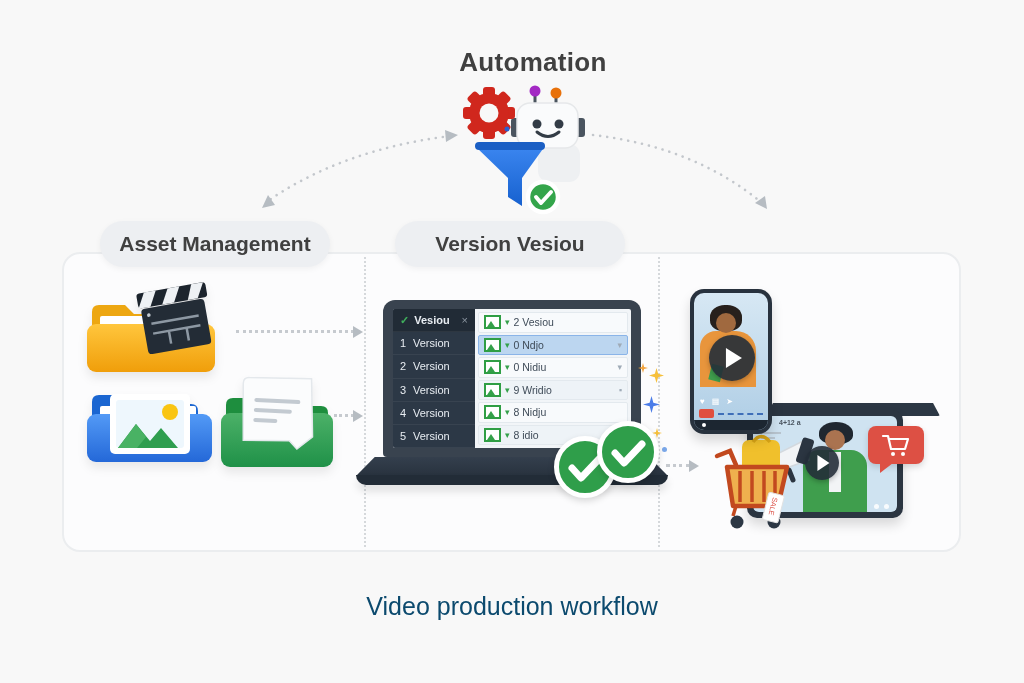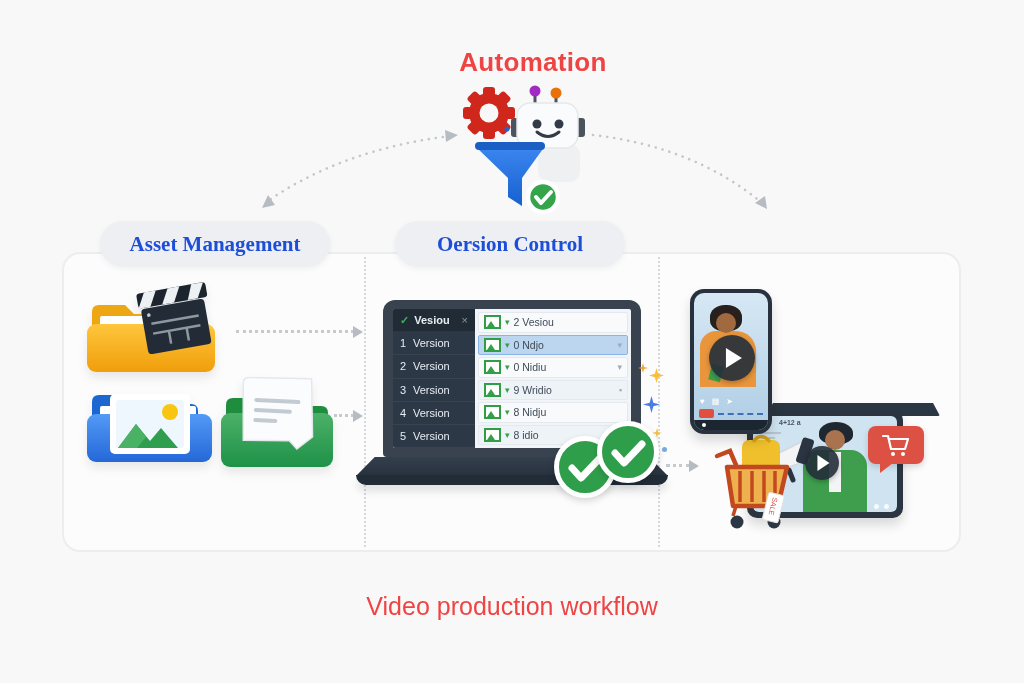--- a/index.html
+++ b/index.html
@@ -1,24 +1,24 @@
 <!DOCTYPE html>
 <html><head>
 <meta charset="utf-8">
 <style>
   html,body{margin:0;padding:0;}
   #canvas{position:relative;width:1024px;height:683px;background:#f8f8f8;font-family:"Liberation Sans",sans-serif;overflow:hidden;}
   svg{overflow:visible;display:block;}
 
-  .automation-title{position:absolute;left:0;right:0;top:47px;text-align:center;font-size:26px;font-weight:bold;color:#ef4444;letter-spacing:.3px;margin-left:42px;}
+  .automation-title{position:absolute;left:0;right:0;top:47px;text-align:center;font-size:26px;font-weight:bold;color:#404040;letter-spacing:.3px;margin-left:42px;}
   .automation-icon{position:absolute;left:430px;top:80px;width:165px;height:135px;z-index:2;}
   .arc-svg{position:absolute;left:240px;top:125px;width:540px;height:90px;z-index:1;}
 
   .pill{position:absolute;background:#edeff2;border-radius:26px;display:flex;align-items:center;justify-content:center;
-        font-weight:bold;font-size:21px;color:#1d4ed8;box-shadow:0 2px 6px rgba(0,0,0,.05);z-index:3;font-family:Liberation Serif, serif;}
+        font-weight:bold;font-size:21px;color:#404040;box-shadow:0 2px 6px rgba(0,0,0,.05);z-index:3;}
   .pill-am{left:100px;top:221px;width:230px;height:46px;}
   .pill-vc{left:395px;top:221px;width:230px;height:46px;}
   .pill-oo{left:694px;top:221px;width:228px;height:46px;}
 
   .big-container{position:absolute;left:62px;top:252px;width:899px;height:300px;border:2px solid #ebedef;border-radius:18px;background:#fcfcfd;box-sizing:border-box;z-index:0;}
   .divider{position:absolute;top:257px;height:290px;width:0;border-left:2px dotted #d5d8db;z-index:1;}
   .divider-1{left:364px;} .divider-2{left:658px;}
 
   .folder-svg{position:absolute;z-index:2;filter:drop-shadow(0 6px 5px rgba(0,0,0,.08));}
   .folder-video{left:84px;top:286px;width:135px;height:90px;}
@@ -104,21 +104,21 @@
   .t-shirt{position:absolute;left:76px;top:36px;width:12px;height:40px;background:#f2f4f6;}
   .t-mega{position:absolute;left:6px;top:16px;width:62px;height:52px;}
   .t-dots{position:absolute;right:8px;bottom:3px;display:flex;gap:5px;}
   .t-dots div{width:5px;height:5px;border-radius:50%;background:#fff;opacity:.85;}
 
   .bubble{position:absolute;left:868px;top:426px;width:56px;height:38px;background:#dd5044;border-radius:8px;z-index:7;display:flex;align-items:center;justify-content:center;box-shadow:0 3px 6px rgba(0,0,0,.15);}
   .bubble::after{content:'';position:absolute;left:12px;bottom:-9px;width:0;height:0;border-top:10px solid #dd5044;border-right:13px solid transparent;}
 
   .cart-svg{position:absolute;left:712px;top:436px;width:84px;height:96px;z-index:5;}
 
-  .caption{position:absolute;left:0;right:0;top:592px;text-align:center;font-size:25px;color:#ef4444;}
+  .caption{position:absolute;left:0;right:0;top:592px;text-align:center;font-size:25px;color:#0c4a6e;}
 </style>
 </head>
 <body>
 
 <div id="canvas">
 
   <div class="automation-title">Automation</div>
 
   <svg class="automation-icon" viewBox="0 0 165 135">
     <defs>
@@ -171,21 +171,21 @@
 
   <svg class="arc-svg" viewBox="0 0 540 90">
     <path d="M210,11 Q100,25 25,78" stroke="#c3c7cc" stroke-width="2.6" fill="none" stroke-dasharray="0.1 7" stroke-linecap="round"></path>
     <path d="M22,83 l13,-3 l-7,-10 z" fill="#b6bcc2"></path>
     <path d="M218,10 l-13,-5 l1,12 z" fill="#b6bcc2"></path>
     <path d="M353,10 Q455,22 522,78" stroke="#c3c7cc" stroke-width="2.6" fill="none" stroke-dasharray="0.1 7" stroke-linecap="round"></path>
     <path d="M527,84 l-2,-13 l-10,7 z" fill="#b6bcc2"></path>
   </svg>
 
   <div class="pill pill-am">Asset Management</div>
-  <div class="pill pill-vc">Oersion Control</div>
+  <div class="pill pill-vc">Version Vesiou</div>
 
   <div class="big-container"></div>
   <div class="divider divider-1"></div>
   <div class="divider divider-2"></div>
 
   <svg class="folder-svg folder-video" viewBox="0 0 135 90">
     <defs>
         <linearGradient id="yg" x1="0" y1="0" x2="0" y2="1">
           <stop offset="0" stop-color="#ffc63d"></stop>
           <stop offset="1" stop-color="#f09e0a"></stop>

